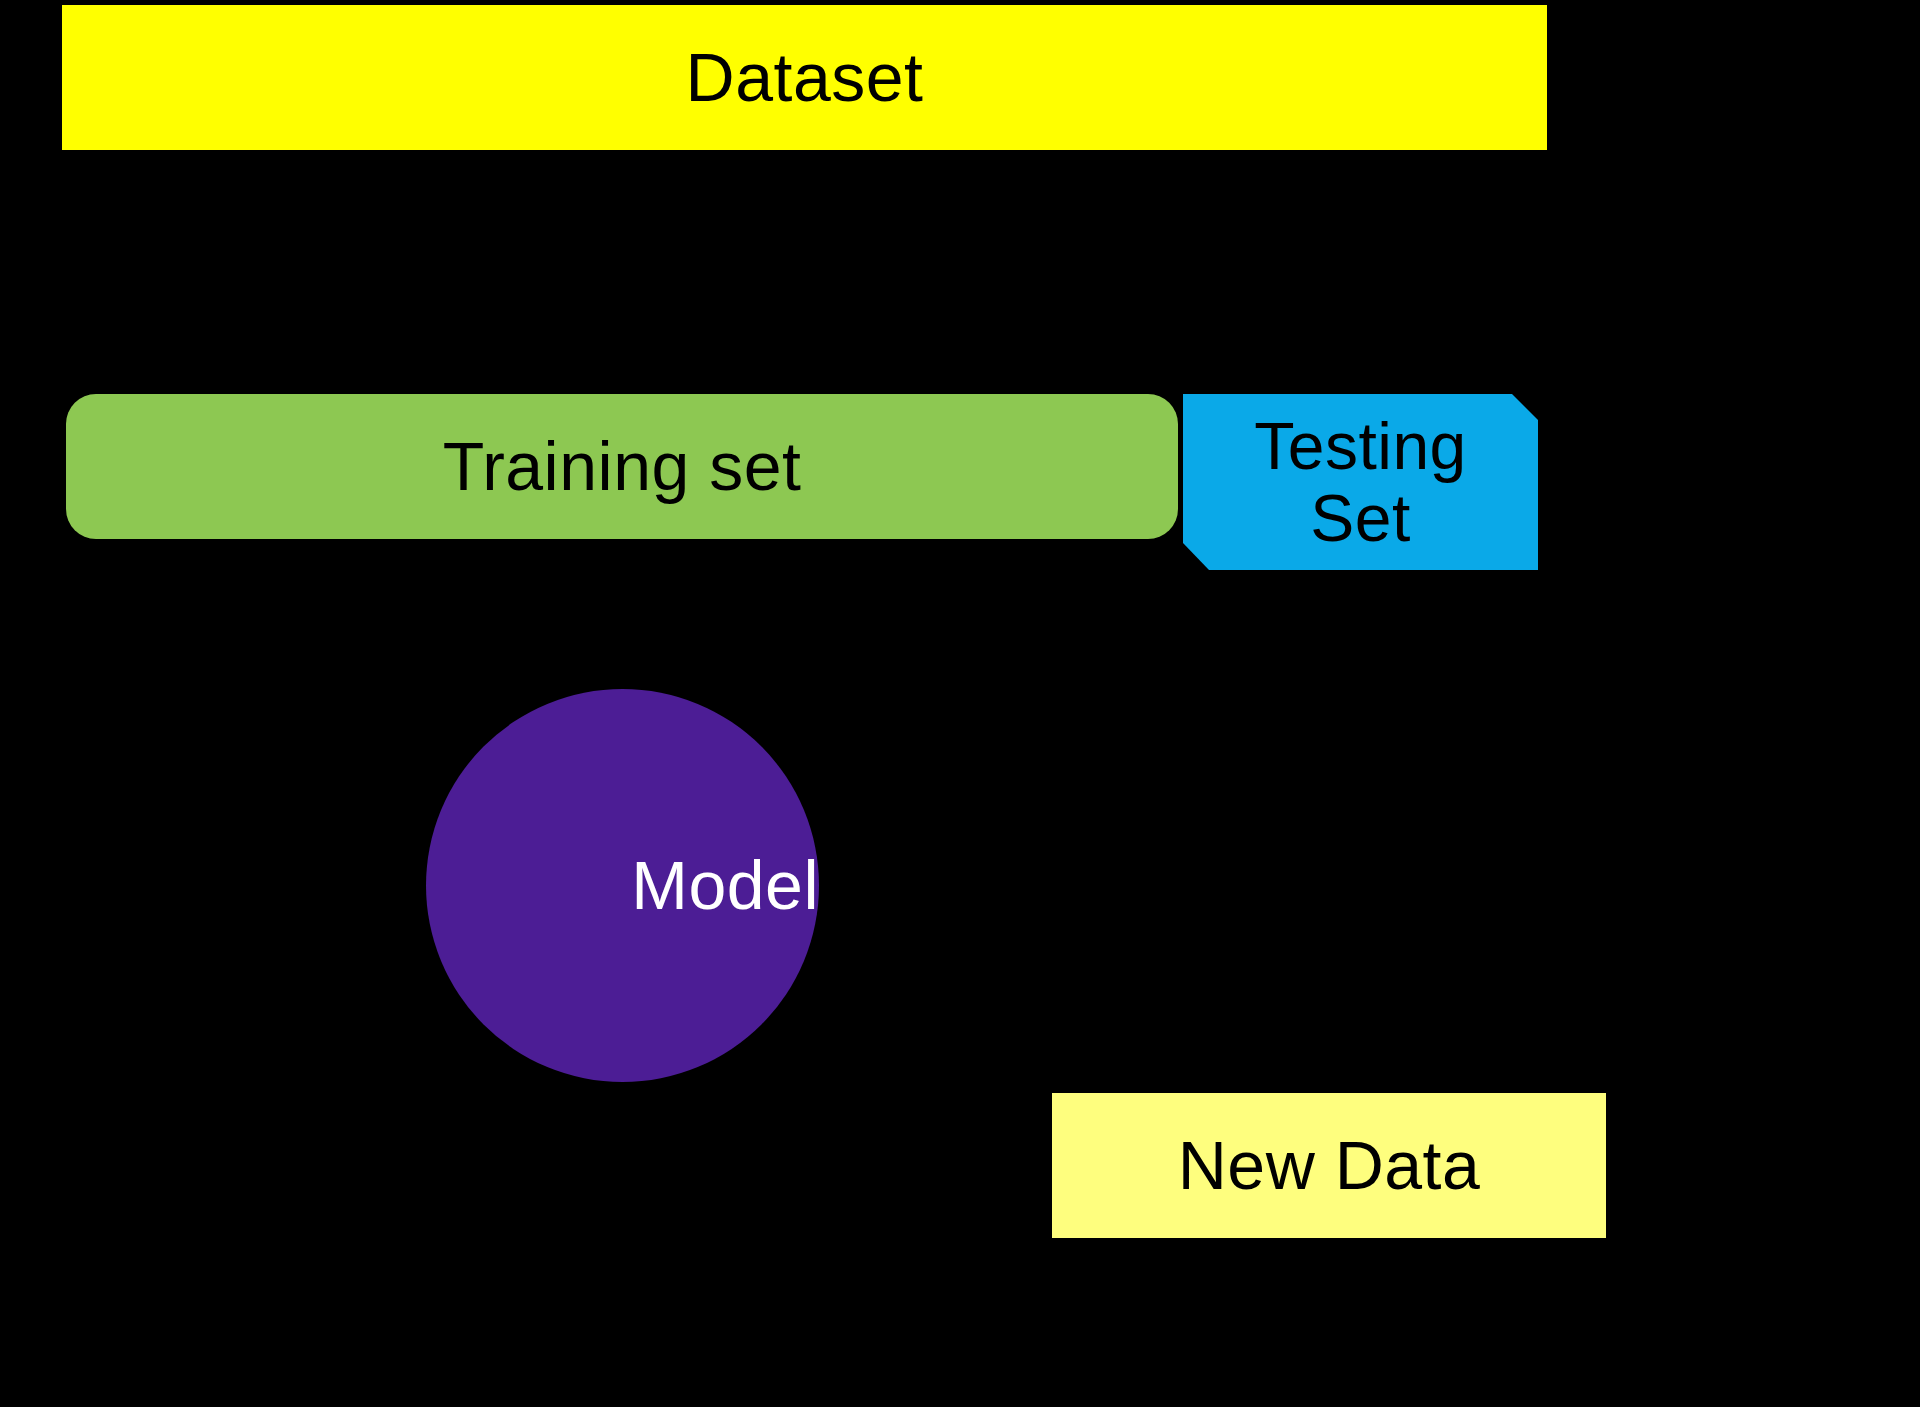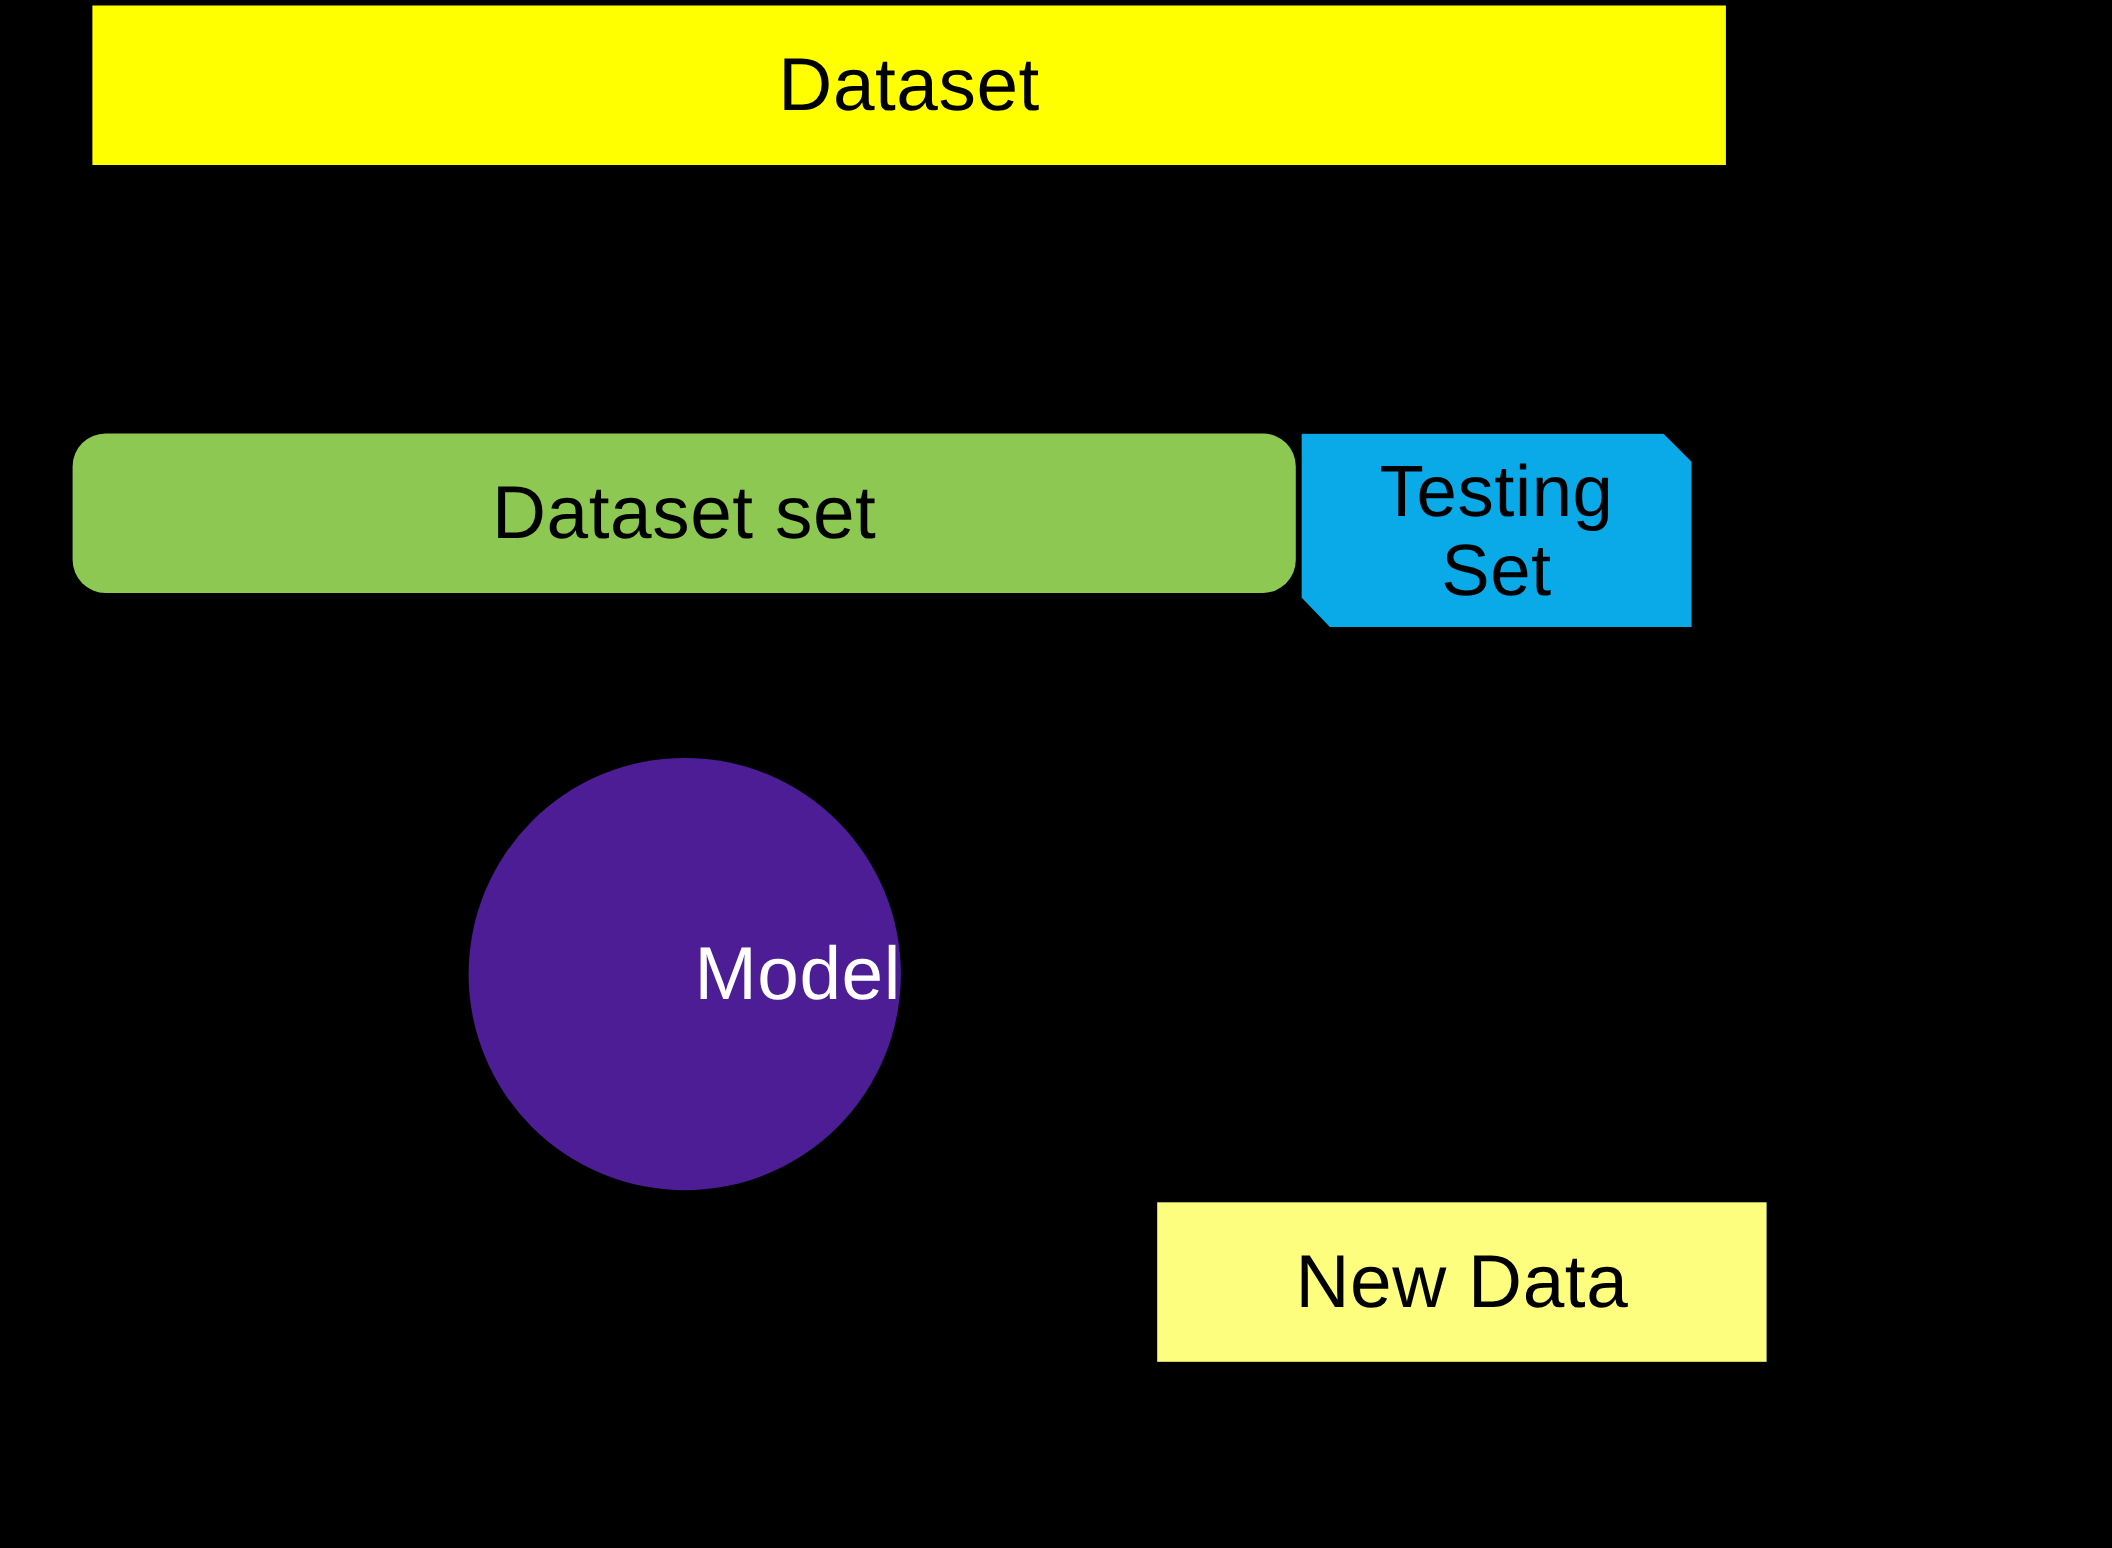--- a/index.html
+++ b/index.html
@@ -61,26 +61,26 @@
   #new-data-box {
     left: 1052px; top: 1053px;
     width: 554px; height: 145px;
   }
 </style>
 </head>
 <body>
 
 <div class="stage">
 
-  <div class="node" id="dataset-bar" style="background-color: rgb(255, 255, 0); margin-left: 22px;">
+  <div class="node" id="dataset-bar" style="background-color: rgb(255, 255, 0);">
     <span class="lbl">Dataset</span>
   </div>
 
   <div class="node" id="training-set-box" style="background-color: rgb(141, 200, 82);">
-    <span class="lbl">Dataset set</span>
+    <span class="lbl">Training set</span>
   </div>
 
   <div class="node" id="testing-set-box" style="background-color: rgb(10, 169, 232);">
     <span class="two-line">
       <span>Testing</span><br>
       <span>Set</span>
     </span>
   </div>
 
   <div class="node" id="model-circle" style="background-color: #4c1d95; justify-content: flex-end;">

